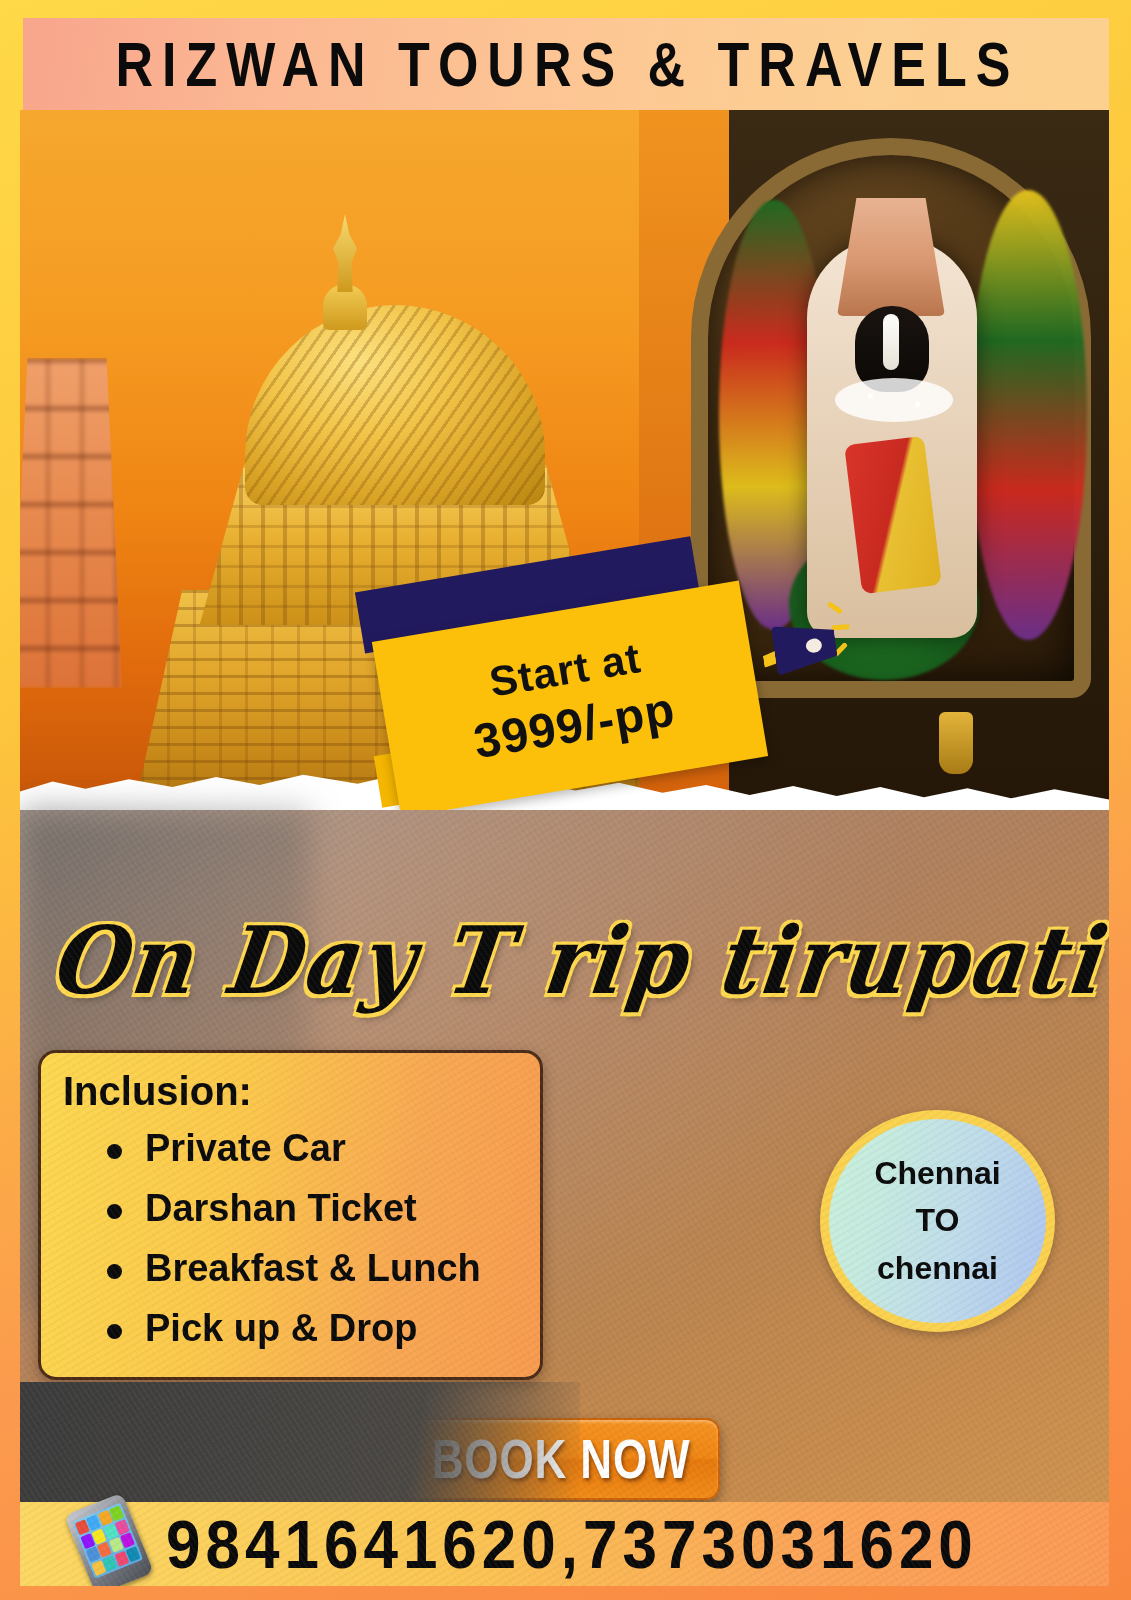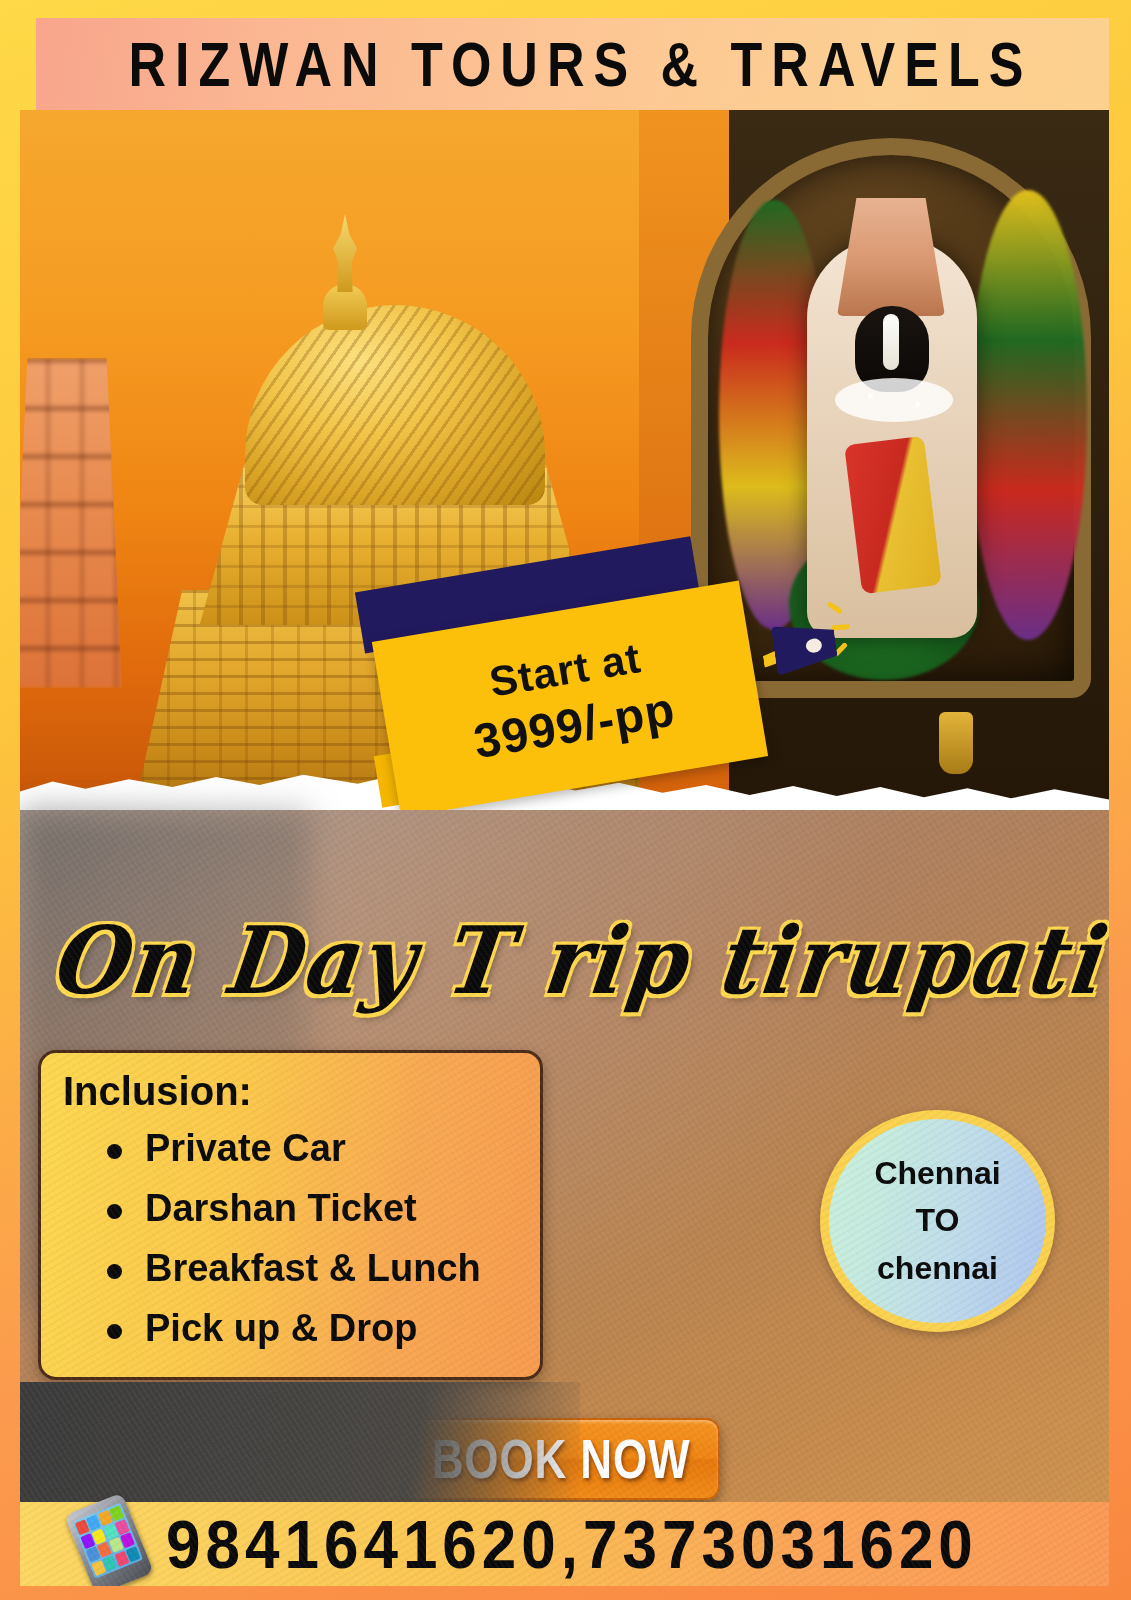--- a/index.html
+++ b/index.html
@@ -15,21 +15,21 @@
 
   
   #inner{
     position:absolute;
     left:20px;top:18px;right:22px;bottom:14px;
     overflow:hidden;
   }
 
   
   .header-band{
-    position:absolute;left:16px;top:0;width:100%;height:92px;
+    position:absolute;left:3px;top:0;width:100%;height:92px;
     background:linear-gradient(100deg,#f8a58c 0%,#fbb792 22%,#fdc894 55%,#fccf92 78%,#fcd08e 100%);
     display:flex;align-items:center;justify-content:center;
   }
   .header-title{
     font-size:52px;font-weight:bold;color:#0b0b0b;
     letter-spacing:9px;white-space:nowrap;
     font-family:"Liberation Sans", sans-serif;
     transform:scaleY(1.22);
   }
 

